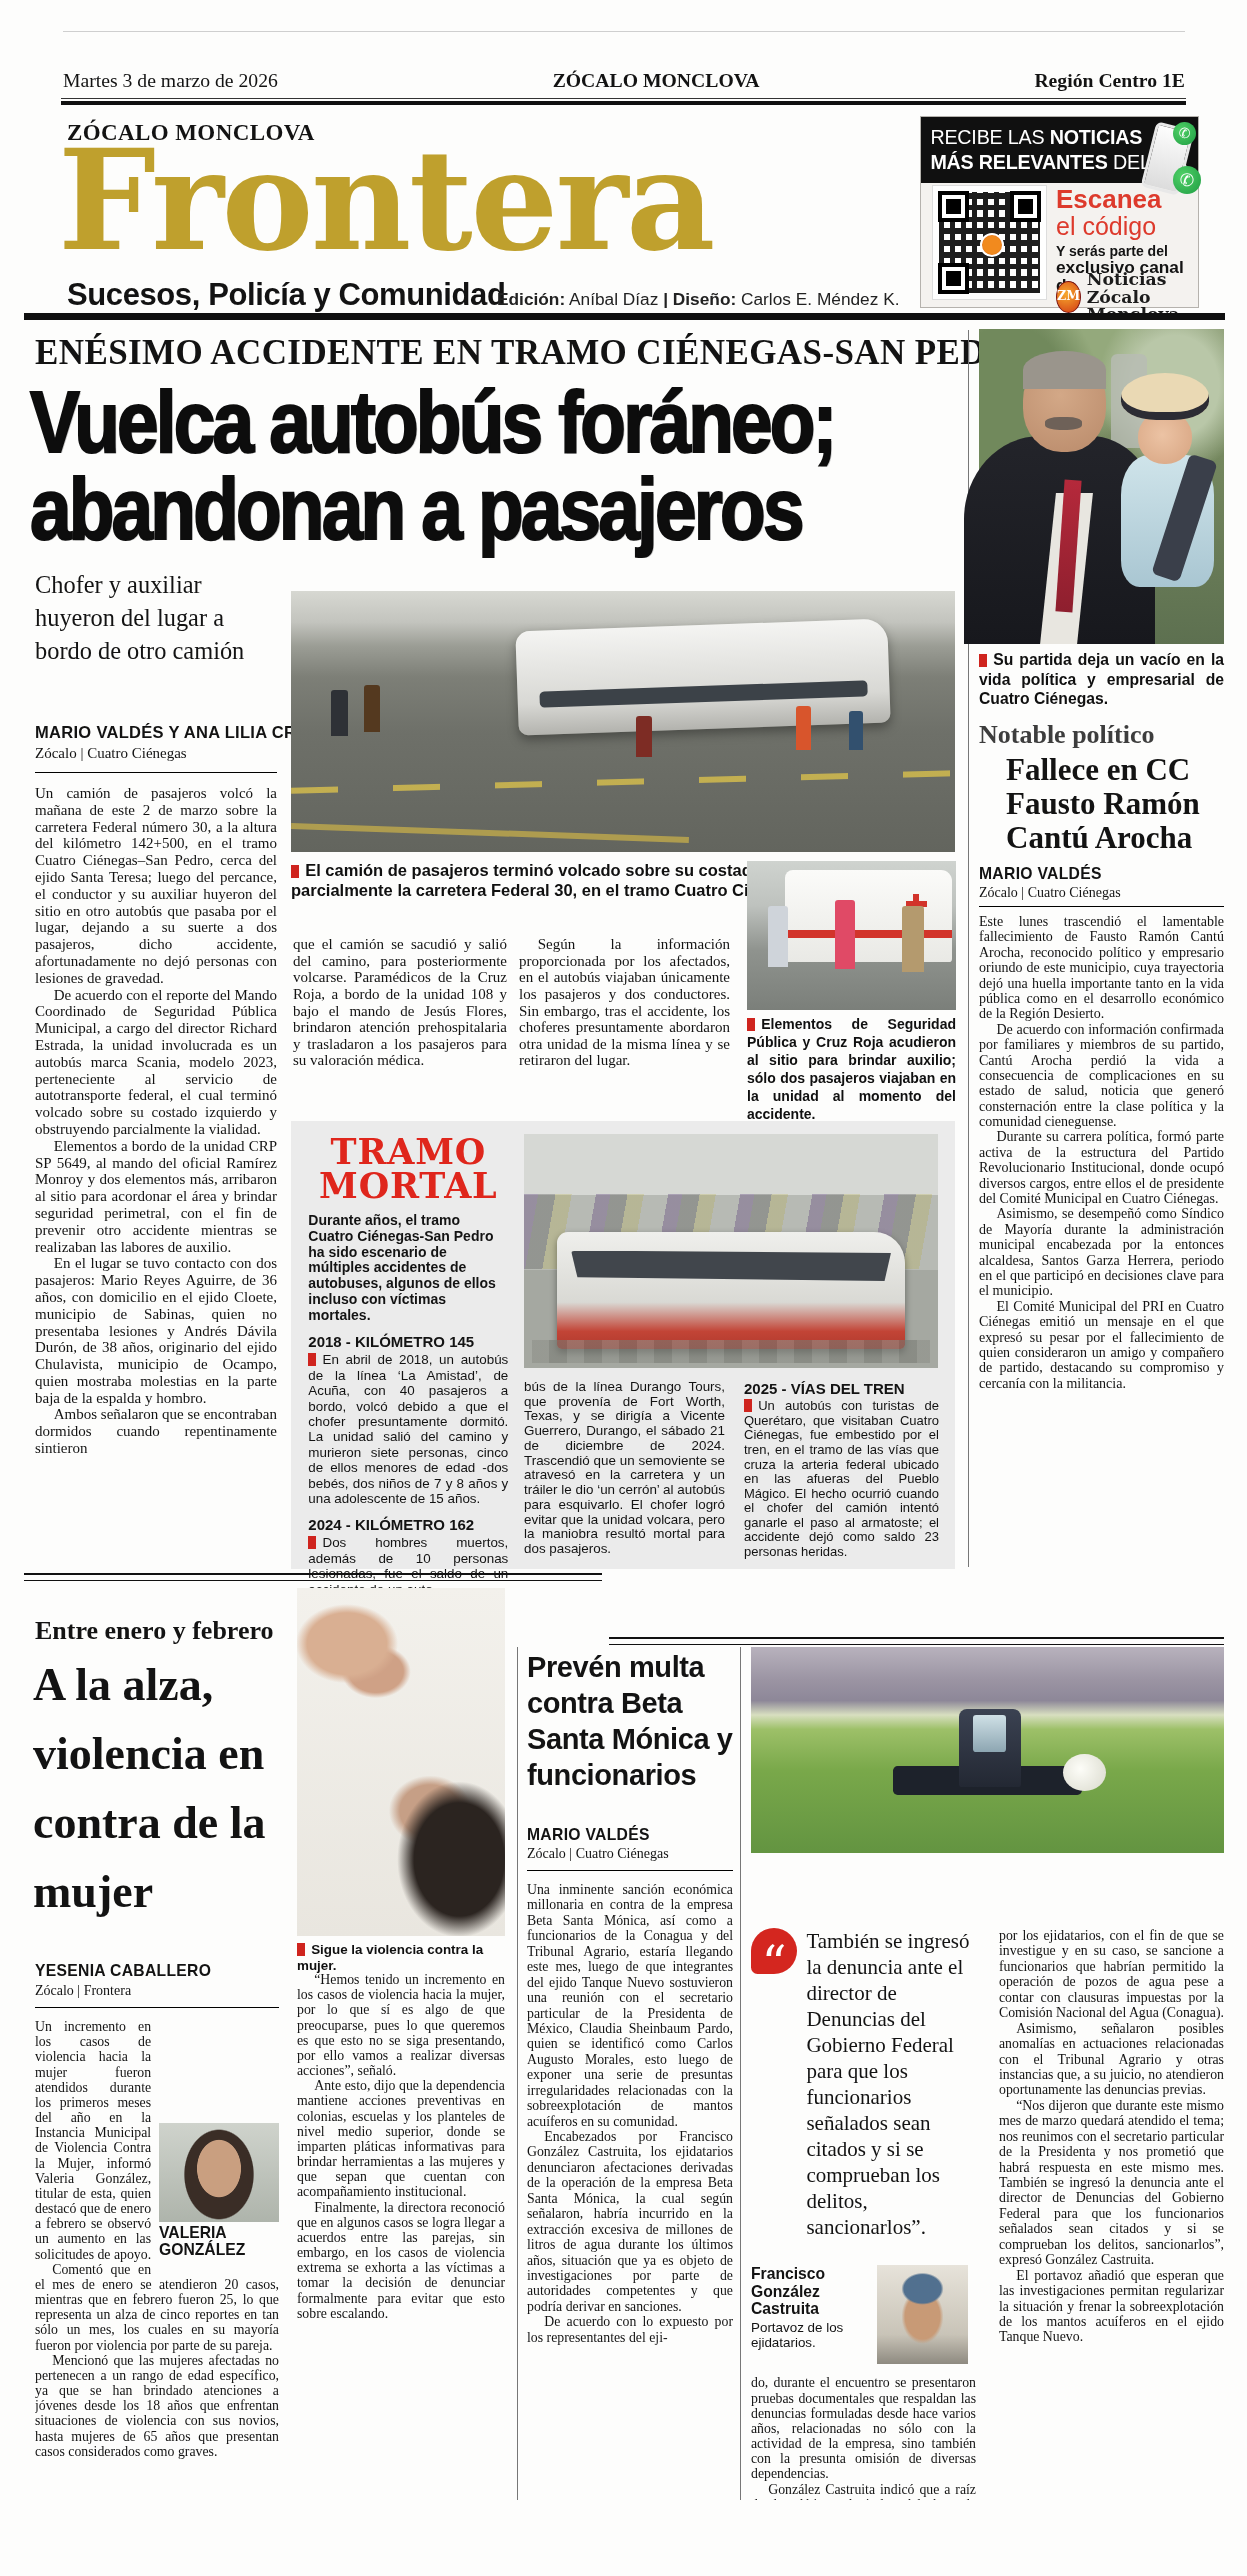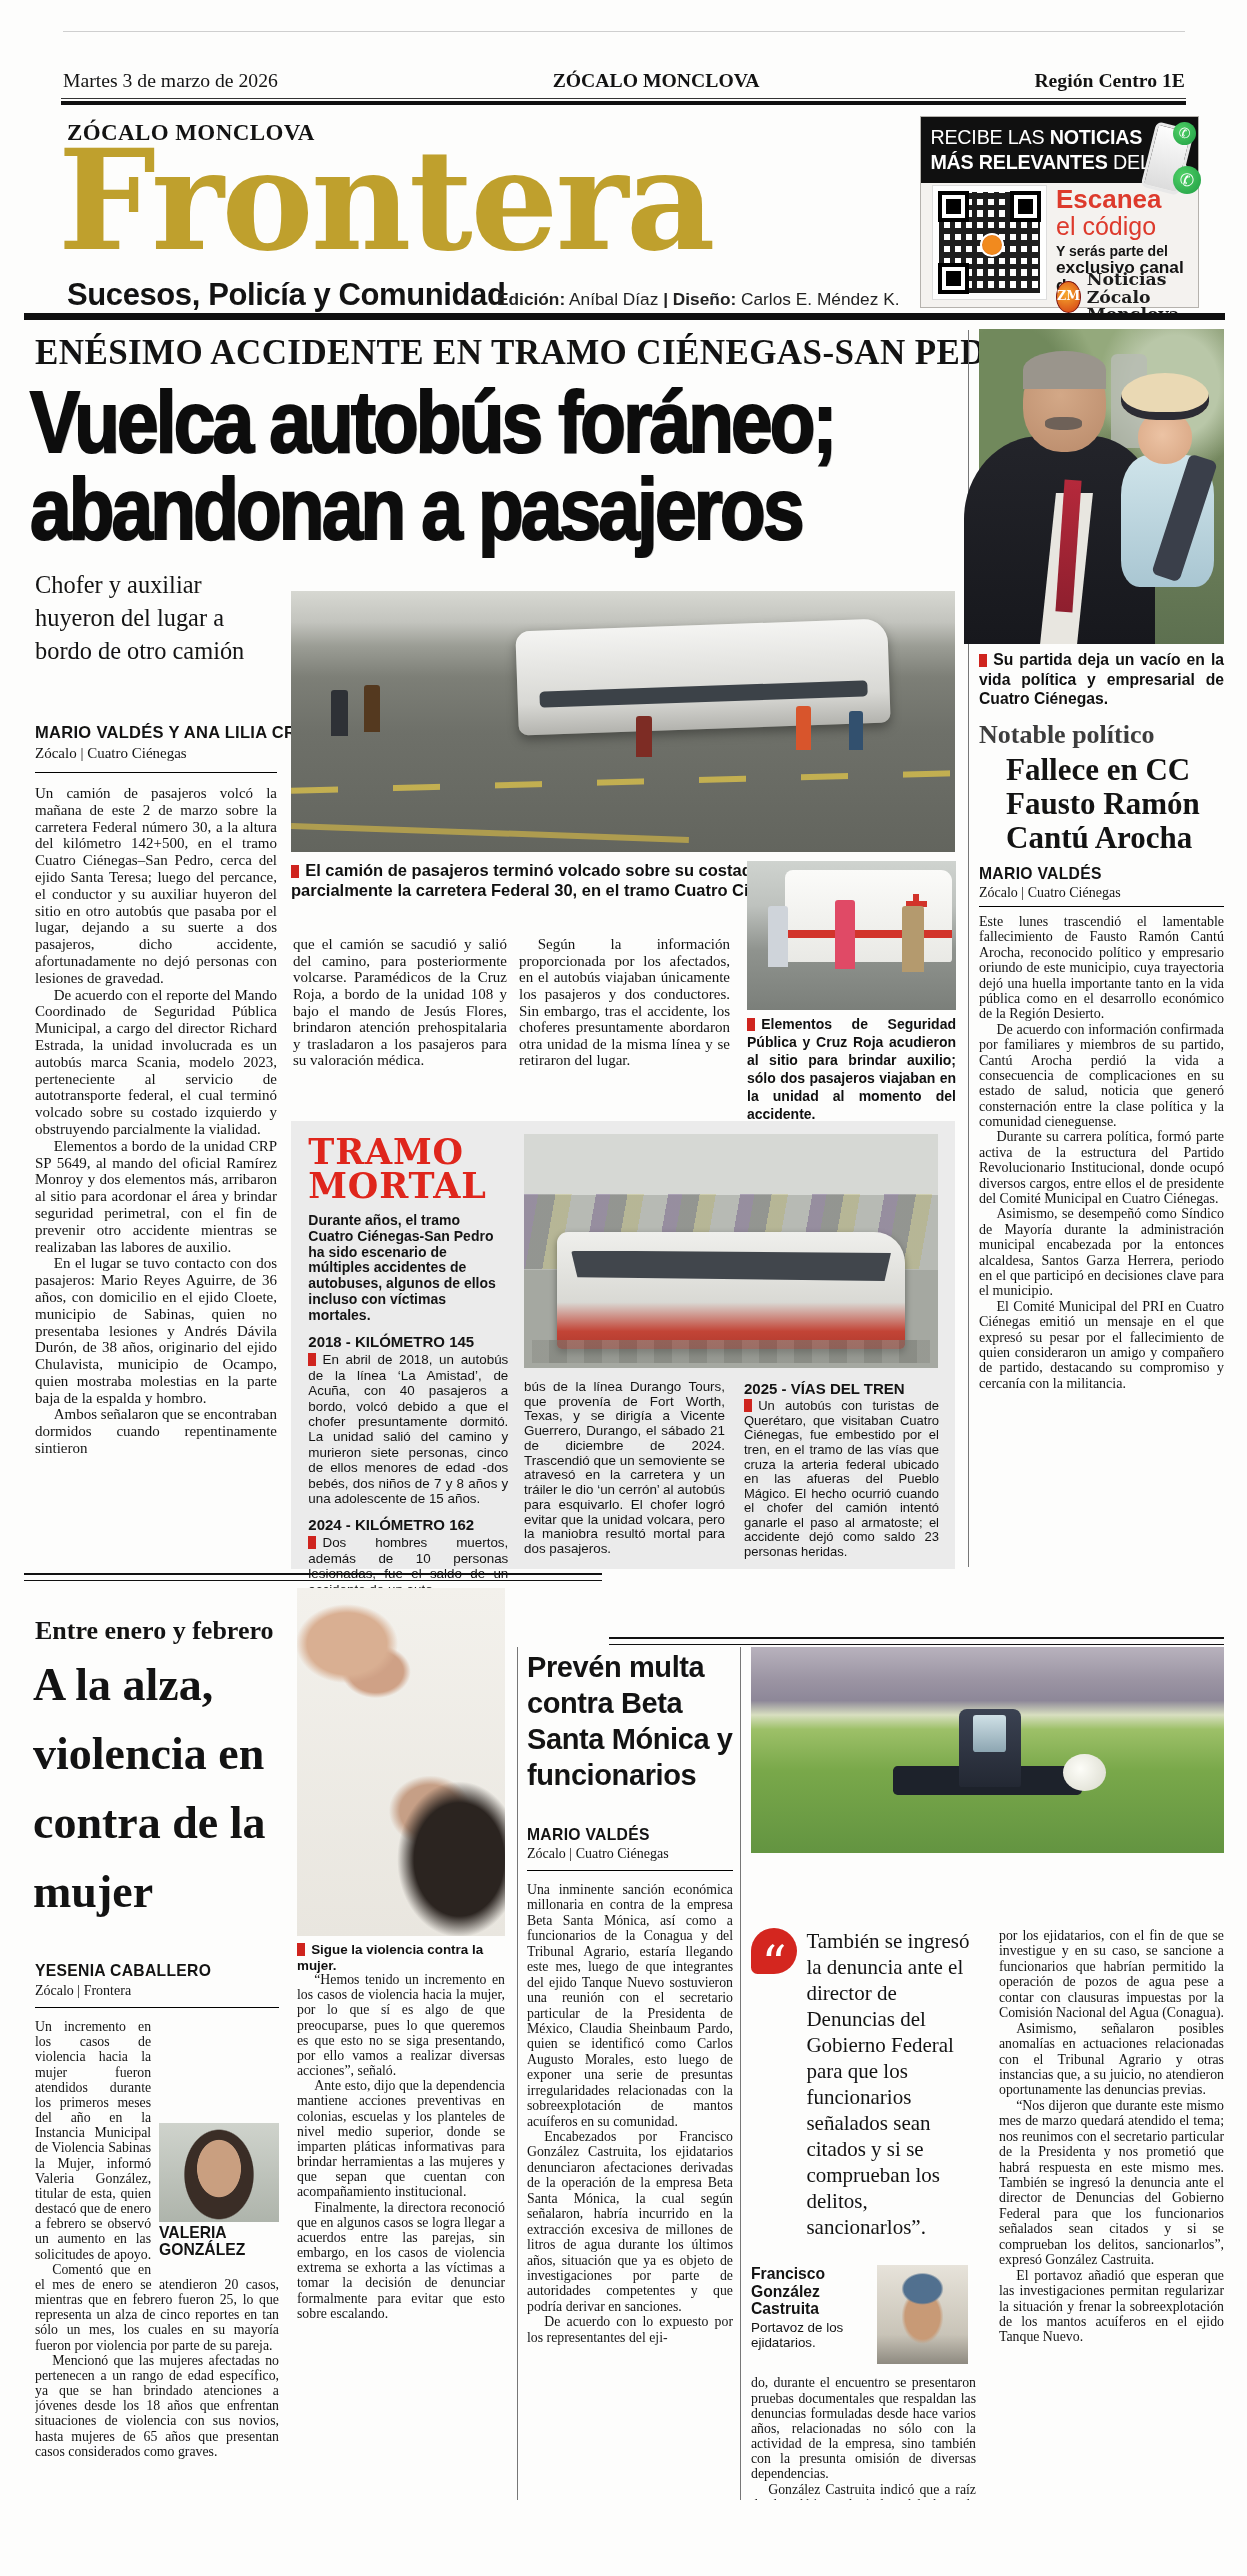--- a/index.html
+++ b/index.html
@@ -145,21 +145,21 @@
   #obit-headline{top:753px;left:1006px;width:245px;font-weight:700;font-size:31px;line-height:1.1;}
   #obit-byline{top:865px;left:979px;font-size:15.7px;}
   #obit-credit{top:885px;left:979px;font-size:14px;}
   #obit-brule{top:906px;left:979px;width:245px;}
   #obit-body{top:914px;left:979px;width:245px;height:651px;font-size:14px;line-height:1.1;}
   #vr1{top:330px;left:968px;height:1237px;}
 
   
   #tramo-box{top:1121px;left:291px;width:664px;height:448px;background:#ebebeb;}
   #tramo-left{position:absolute;left:17.3px;top:14px;width:200px;}
-  #tramo-title{font-family:"DejaVu Serif",serif;font-weight:700;font-size:35px;line-height:.98;color:#df261c;letter-spacing:0.8px;}
+  #tramo-title{font-family:"DejaVu Serif",serif;font-weight:700;font-size:35px;line-height:.98;color:#df261c;letter-spacing:0.8px;text-align:center;}
   #tramo-intro{margin-top:9.4px;font-family:"Liberation Sans",sans-serif;font-weight:700;font-size:14px;line-height:1.13;}
   .titem{margin-top:9.4px;}
   .titem h4{margin:0 0 2.4px 0;font-family:"Liberation Sans",sans-serif;font-weight:700;font-size:15px;}
   .titem p{margin:0;font-family:"Liberation Sans",sans-serif;font-weight:500;font-size:13.4px;line-height:1.15;text-align:justify;}
   #tramo-colM{position:absolute;left:233px;top:259px;width:201px;height:176px;
      font-family:"Liberation Sans",sans-serif;font-weight:500;font-size:13.4px;line-height:1.1;text-align:justify;}
   #tramo-colR{position:absolute;left:453px;top:259px;width:195px;height:176px;}
   #tramo-colR h4{margin:0 0 2.4px 0;font-family:"Liberation Sans",sans-serif;font-weight:700;font-size:15px;}
   #tramo-colR p{margin:0;font-family:"Liberation Sans",sans-serif;font-weight:500;font-size:13px;line-height:1.12;text-align:justify;}
 
@@ -388,21 +388,21 @@
   <div class="abs" id="vio-kicker">Entre enero y febrero</div>
   <div class="abs" id="vio-headline">A la alza, violencia en contra de la mujer</div>
   <div class="abs byline" id="vio-byline">YESENIA CABALLERO</div>
   <div class="abs credit" id="vio-credit">Zócalo | Frontera</div>
   <div class="abs brule" id="vio-brule"></div>
   <div class="abs jtext clip" id="vio-col1">
     <div id="valeria">
       <div class="img"></div>
       <div class="lbl">VALERIA GONZÁLEZ</div>
     </div>
-  <p class="para">Un incremento en los casos de violencia hacia la mujer fueron atendidos durante los primeros meses del año en la Instancia Municipal de Violencia Sabinas la Mujer, informó Valeria González, titular de esta, quien destacó que de enero a febrero se observó un aumento en las solicitudes de apoyo.</p>
+  <p class="para">Un incremento en los casos de violencia hacia la mujer fueron atendidos durante los primeros meses del año en la Instancia Municipal de Violencia Contra la Mujer, informó Valeria González, titular de esta, quien destacó que de enero a febrero se observó un aumento en las solicitudes de apoyo.</p>
       <p class="para">Comentó que en el mes de enero se atendieron 20 casos, mientras que en febrero fueron 25, lo que representa un alza de cinco reportes en tan sólo un mes, los cuales en su mayoría fueron por violencia por parte de su pareja.</p>
       <p class="para">Mencionó que las mujeres afectadas no pertenecen a un rango de edad específico, ya que se han brindado atenciones a jóvenes desde los 18 años que enfrentan situaciones de violencia con sus novios, hasta mujeres de 65 años que presentan casos considerados como graves.</p>
     </div>
   <div class="abs ph" id="photo-fist"></div>
   <div class="abs cap" id="vio-cap"><span class="sq"></span><span>Sigue la violencia contra la mujer.</span></div>
   <div class="abs jtext clip indent-first" id="vio-col2">
       <p class="para">“Hemos tenido un incremento en los casos de violencia hacia la mujer, por lo que sí es algo de que preocuparse, pues lo que queremos es que esto no se siga presentando, por ello vamos a realizar diversas acciones”, señaló.</p>
       <p class="para">Ante esto, dijo que la dependencia mantiene acciones preventivas en colonias, escuelas y los planteles de nivel medio superior, donde se imparten pláticas informativas para brindar herramientas a las mujeres y que sepan que cuentan con acompañamiento institucional.</p>
       <p class="para">Finalmente, la directora reconoció que en algunos casos se logra llegar a acuerdos entre las parejas, sin embargo, en los casos de violencia extrema se exhorta a las víctimas a tomar la decisión de denunciar formalmente para evitar que esto sobre escalando.</p>
     </div>

